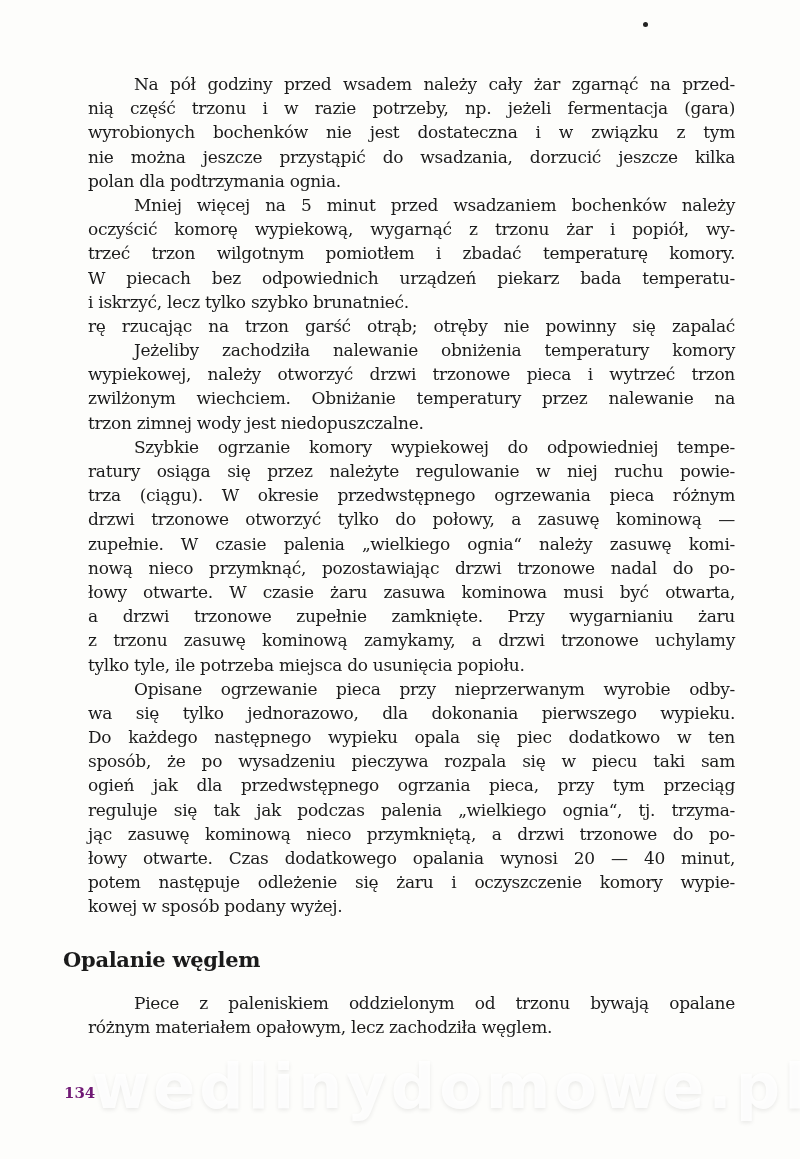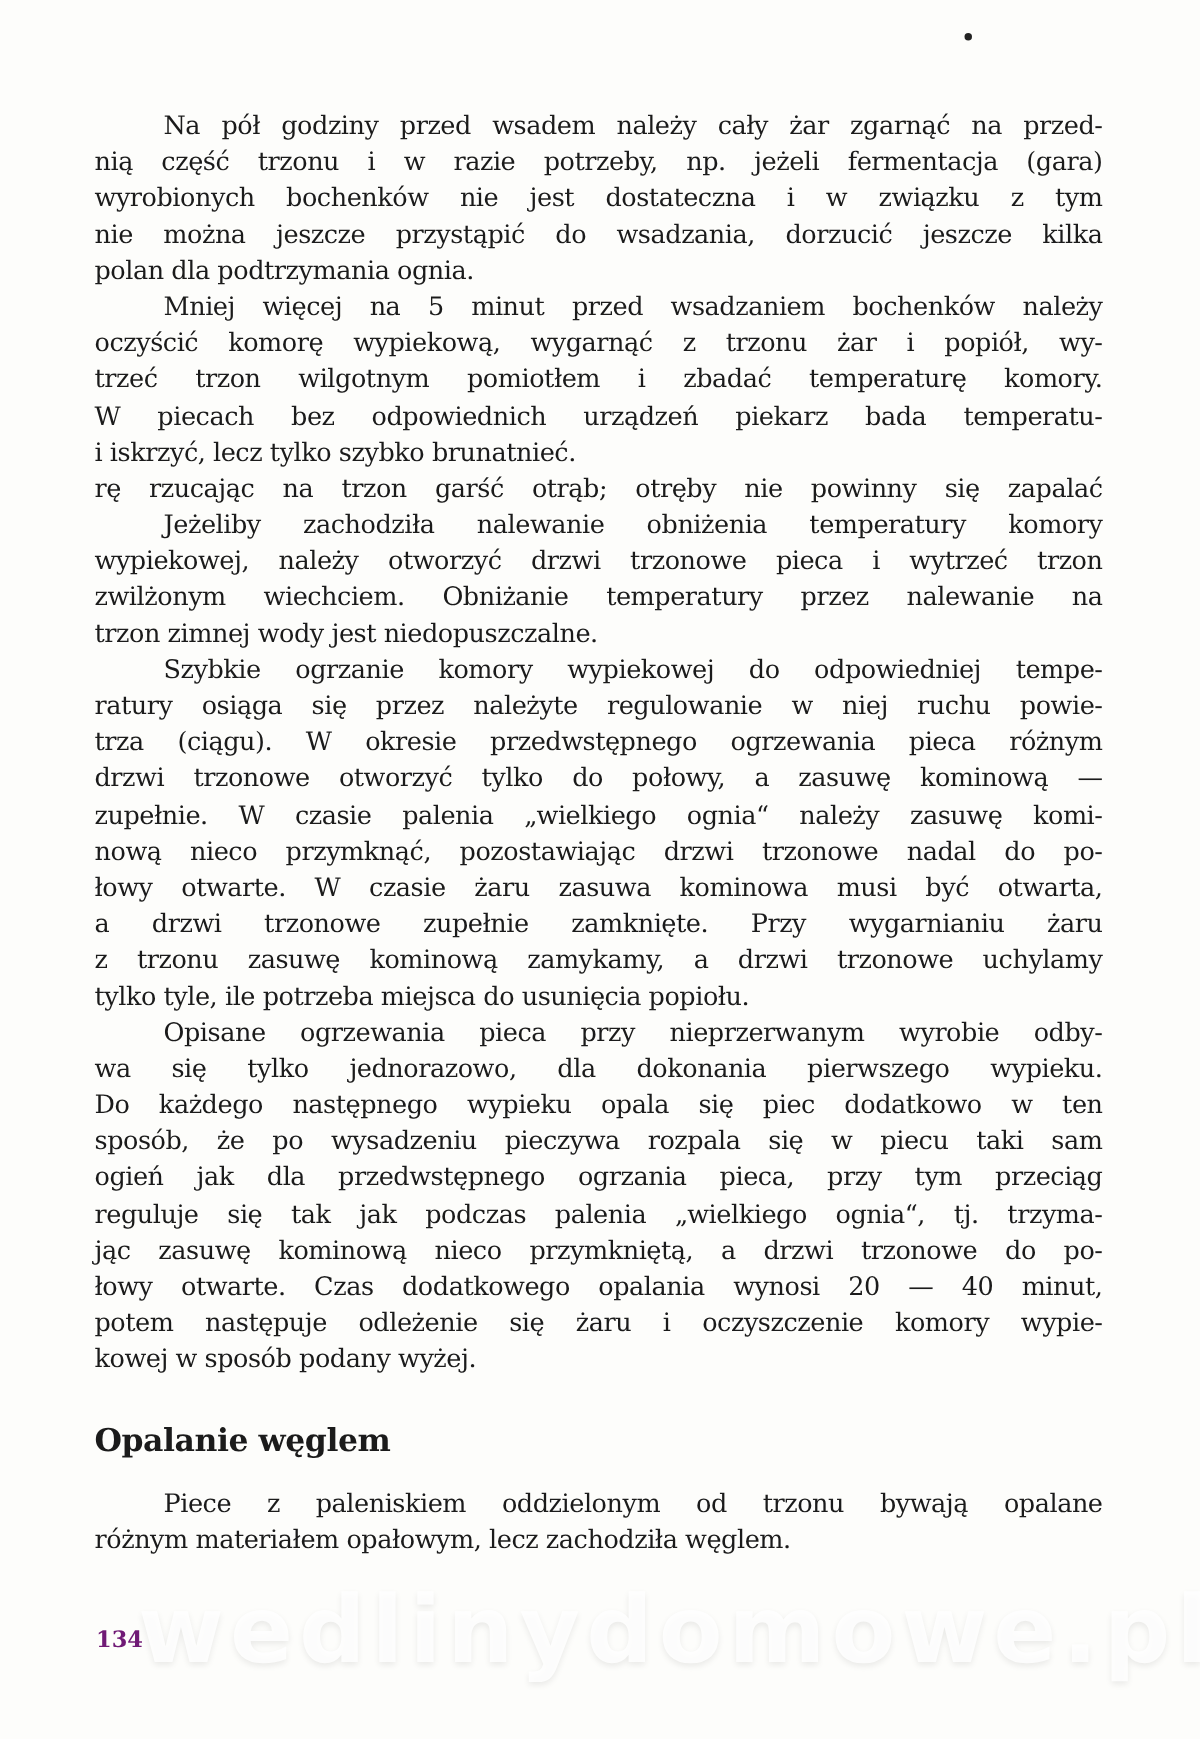--- a/index.html
+++ b/index.html
@@ -20,20 +20,21 @@
       left: 63px;
       top: 74px;
       width: 672px;
     }
     .line {
       display: block;
       text-align: justify;
       text-align-last: justify;
       white-space: nowrap;
       height: 24.2px;
+      margin-left: 25px;
     }
     .line.last { text-align-last: left; }
     .line.indent { padding-left: 46px; }
     .para-block { margin: 0; font-size: 17px; letter-spacing: -0.3px; }
     .heading {
       font-family: "DejaVu Serif", "Liberation Serif", serif;
       font-weight: bold;
       font-size: 21px;
       letter-spacing: -0.3px;
       margin: 26px 0 22px 0;
@@ -108,21 +109,21 @@
     <span class="line">drzwi trzonowe otworzyć tylko do połowy, a zasuwę kominową —</span>
     <span class="line">zupełnie. W czasie palenia „wielkiego ognia“ należy zasuwę komi-</span>
     <span class="line">nową nieco przymknąć, pozostawiając drzwi trzonowe nadal do po-</span>
     <span class="line">łowy otwarte. W czasie żaru zasuwa kominowa musi być otwarta,</span>
     <span class="line">a drzwi trzonowe zupełnie zamknięte. Przy wygarnianiu żaru</span>
     <span class="line">z trzonu zasuwę kominową zamykamy, a drzwi trzonowe uchylamy</span>
     <span class="line last">tylko tyle, ile potrzeba miejsca do usunięcia popiołu.</span>
   </div>
 
   <div class="para-block">
-    <span class="line indent">Opisane ogrzewania pieca przy nieprzerwanym wyrobie odby-</span>
+    <span class="line indent">Opisane ogrzewanie pieca przy nieprzerwanym wyrobie odby-</span>
     <span class="line">wa się tylko jednorazowo, dla dokonania pierwszego wypieku.</span>
     <span class="line">Do każdego następnego wypieku opala się piec dodatkowo w ten</span>
     <span class="line">sposób, że po wysadzeniu pieczywa rozpala się w piecu taki sam</span>
     <span class="line">ogień jak dla przedwstępnego ogrzania pieca, przy tym przeciąg</span>
     <span class="line">reguluje się tak jak podczas palenia „wielkiego ognia“, tj. trzyma-</span>
     <span class="line">jąc zasuwę kominową nieco przymkniętą, a drzwi trzonowe do po-</span>
     <span class="line">łowy otwarte. Czas dodatkowego opalania wynosi 20 — 40 minut,</span>
     <span class="line">potem następuje odleżenie się żaru i oczyszczenie komory wypie-</span>
     <span class="line last">kowej w sposób podany wyżej.</span>
   </div>

